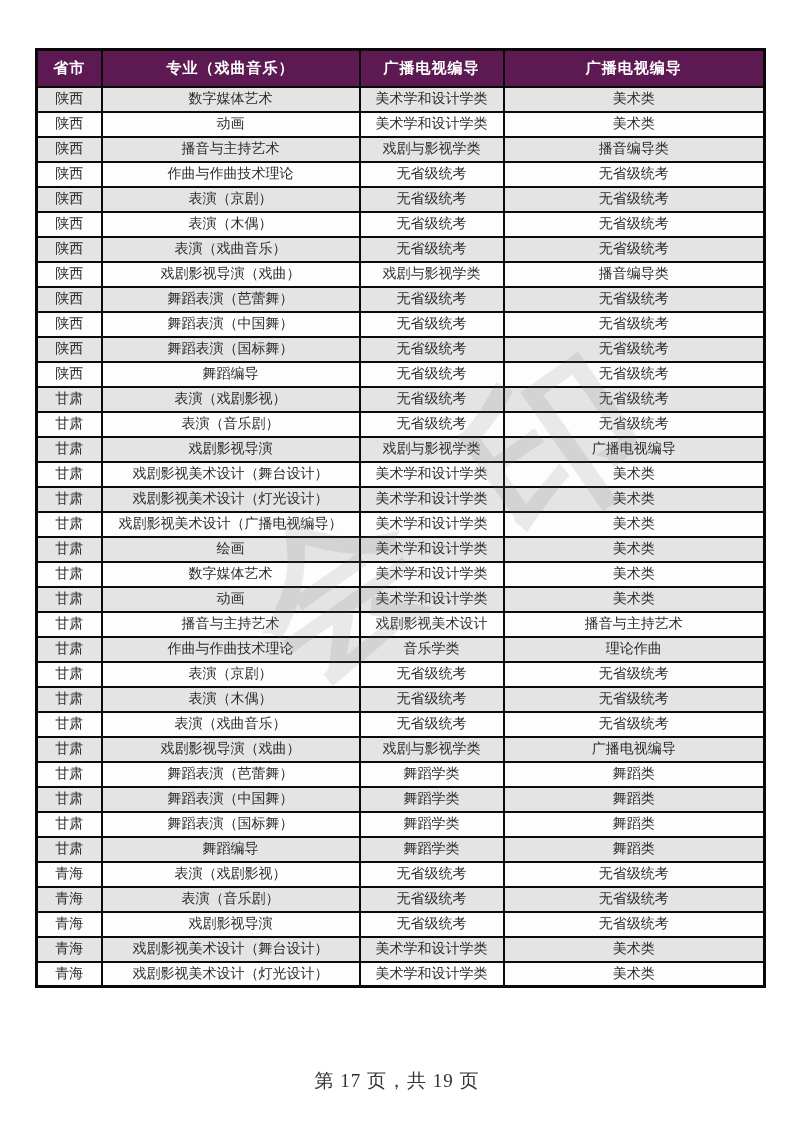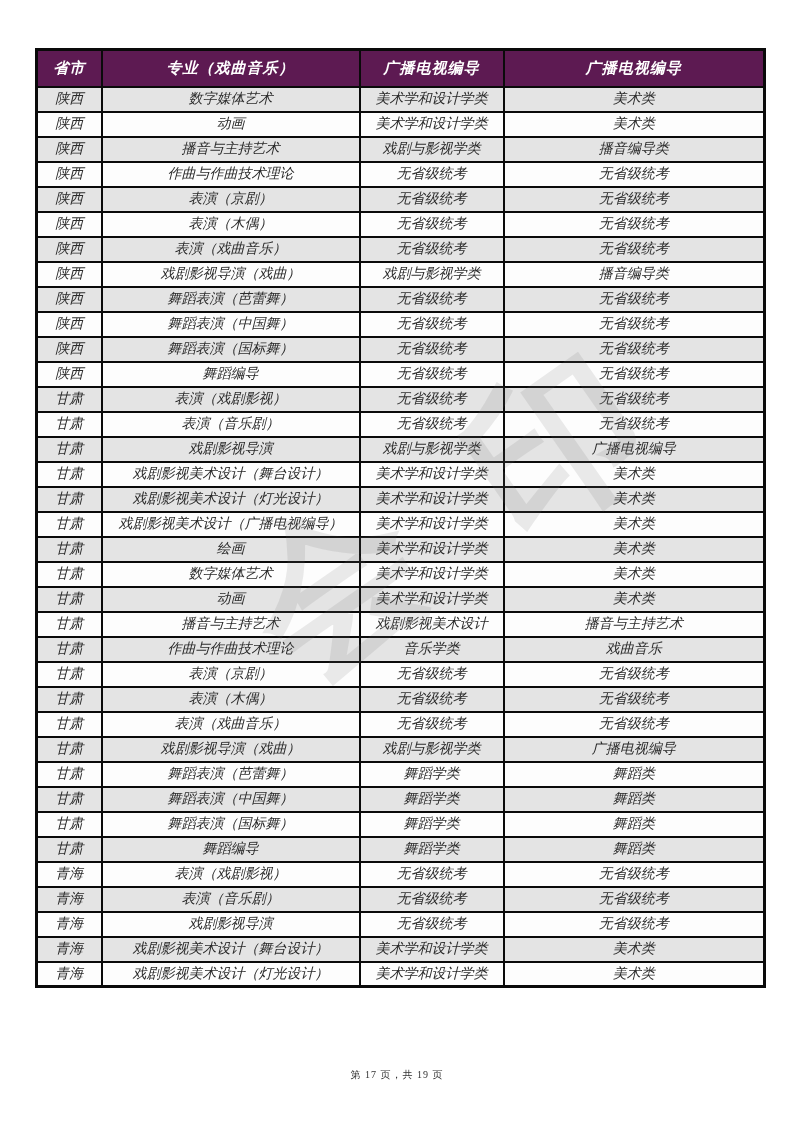--- a/index.html
+++ b/index.html
@@ -27,21 +27,21 @@
     position: absolute;
     left: 35px;
     top: 48px;
     width: 728px;
     border-collapse: collapse;
     table-layout: fixed;
   }
   table.exam-table, table.exam-table th, table.exam-table td {
     border: 2px solid var(--border-color);
   }
-  table.exam-table { border-width: 3px; font-style: italic; }
+  table.exam-table { border-width: 3px; }
   table.exam-table th {
     background: var(--header-bg);
     color: var(--header-text);
     font-family: "Liberation Sans", "DejaVu Sans", sans-serif;
     font-weight: bold;
     font-size: 15px;
     height: 37px;
     text-align: center;
     vertical-align: middle;
     letter-spacing: 1px;
@@ -61,21 +61,21 @@
   .col-province { width: 65px; }
   .col-major { width: 258px; }
   .col-category { width: 144px; }
   .col-subcategory { width: 261px; }
   .page-footer {
     position: absolute;
     left: 0;
     top: 1068px;
     width: 100%;
     text-align: center;
-    font-size: 10px;
+    font-size: 19px;
     color: var(--footer-text);
     font-family: "Liberation Serif", "DejaVu Serif", serif;
     letter-spacing: 1px;
   }
   .watermark {
     position: absolute;
     z-index: 5;
     pointer-events: none;
     color: var(--watermark-color);
     font-family: "Liberation Sans", "DejaVu Sans", sans-serif;
@@ -240,21 +240,21 @@
         <tr>
           <td>甘肃</td>
           <td>播音与主持艺术</td>
           <td>戏剧影视美术设计</td>
           <td>播音与主持艺术</td>
         </tr>
         <tr>
           <td>甘肃</td>
           <td>作曲与作曲技术理论</td>
           <td>音乐学类</td>
-          <td>戏曲音乐</td>
+          <td>理论作曲</td>
         </tr>
         <tr>
           <td>甘肃</td>
           <td>表演（京剧）</td>
           <td>无省级统考</td>
           <td>无省级统考</td>
         </tr>
         <tr>
           <td>甘肃</td>
           <td>表演（木偶）</td>

